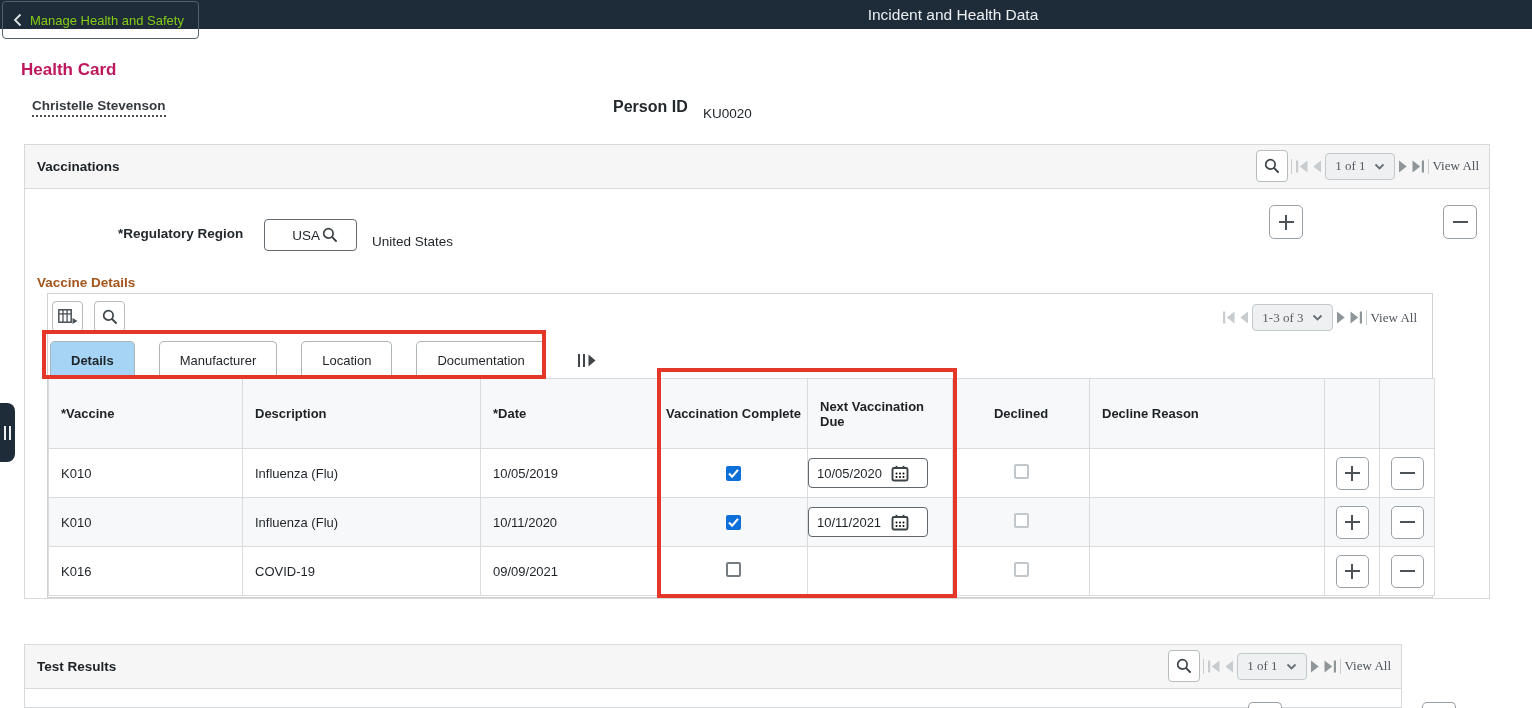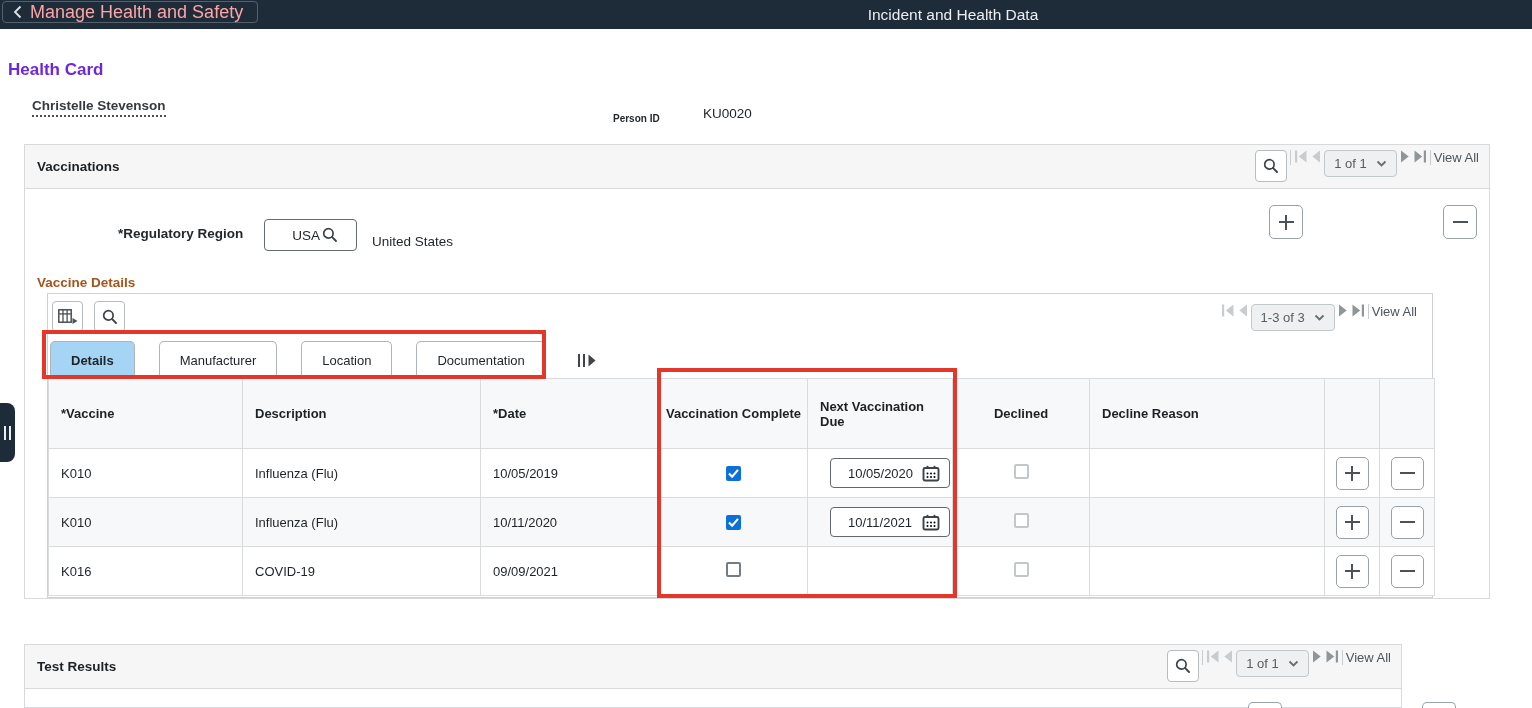--- a/index.html
+++ b/index.html
@@ -6,46 +6,46 @@
   html,body { width:1532px; height:708px; }
   body {
     position:relative; overflow:hidden; background:#fff;
     font-family:"Liberation Sans", sans-serif; color:#1e2328; font-size:13px;
   }
   .abs { position:absolute; }
 
   
   .topbar { left:0; top:0; width:1532px; height:29px; background:#1e2c39; }
   .back-btn {
-    position:absolute; left:2px; top:1px; height:22px; display:flex; align-items:center;
+    position:absolute; left:2px; top:1px; height:38px; display:flex; align-items:center;
     gap:8px; padding:0 14px 0 10px; border:1px solid #53616c; border-radius:4px;
-    color:#fca5a5; font-size:18px; cursor:pointer; background:transparent;
+    color:#84cc16; font-size:13px; cursor:pointer; background:transparent;
   }
   .topbar-title {
     position:absolute; left:953px; top:50%; transform:translate(-50%,-50%);
     color:#eceef0; font-size:15.5px; white-space:nowrap;
   }
 
   
-  .page-title { left:8px; top:60px; font-size:17px; font-weight:bold; color:#6d28d9;text-align:center; }
+  .page-title { left:21px; top:60px; font-size:17px; font-weight:bold; color:#be185d;text-align:center; }
   .person-name { left:32px; top:98px; font-size:13.5px; font-weight:bold; color:#343a3f;
     border-bottom:2px dotted #4a5055; padding-bottom:2px; cursor:pointer; }
-  .pid-label { left:613px; top:113px; font-size:10px; font-weight:bold; color:#23282c; }
+  .pid-label { left:613px; top:98px; font-size:16px; font-weight:bold; color:#23282c; }
   .pid-value { left:703px; top:106px; font-size:13.5px; }
 
   
   .section { border:1px solid #d7d9da; background:#fff; }
   .section-bar { position:relative; height:44px; background:#f6f6f7; border-bottom:1px solid #d8dadc; }
   .section-bar .bar-title { position:absolute; left:12px; top:14px; font-size:13.5px; font-weight:bold; color:#1c2125; }
 
   .vacc-section { left:24px; top:144px; width:1466px; height:455px; }
   .test-section { left:24px; top:644px; width:1378px; height:64px; }
 
   
-  .pager { position:absolute; display:flex; gap:3px; }
+  .pager { position:absolute; display:flex; align-items:center; gap:3px;font-family:Liberation Serif, serif; }
   .pager .sep { width:1px; height:15px; background:#c9cdd0; }
   .icon-btn {
     width:32px; height:32px; background:#fff; border:1px solid #b6bcc0; border-radius:4px;
     display:flex; align-items:center; justify-content:center; cursor:pointer;
   }
   .pgdrop {
     height:27px; padding:0 9px; background:#eef0f2; border:1px solid #c3c8cb; border-radius:4px;
     display:flex; align-items:center; gap:9px; font-size:13px; color:#565d63; cursor:pointer;
   }
   .view-all { font-size:13px; color:#4d545b; cursor:pointer; white-space:nowrap; }
@@ -94,21 +94,21 @@
   
   .cb { width:15px; height:15px; border:2px solid #757c82; border-radius:2px; background:#fff;
     display:inline-flex; align-items:center; justify-content:center; cursor:pointer; }
   .cb.checked { background:#0d6fd8; border-color:#0d6fd8; }
   .cb.dim { border-color:#c2c7cc; cursor:default; }
   .cb svg { display:none; }
   .cb.checked svg { display:block; }
 
   
   .datefield { display:flex; align-items:center; width:120px; height:30px; border:1.5px solid #60676d;
-    border-radius:4px; background:#fff; margin-left:22px;justify-content:center; }
+    border-radius:4px; background:#fff; margin-left:0; }
   .datefield input { border:none; outline:none; width:82px; padding-left:8px; font-size:13px;
     font-family:"Liberation Sans",sans-serif; color:#1e2328; background:transparent; }
   .datefield .cal { display:flex; cursor:pointer; }
 
   
   .red-box { border:4px solid #e4372a; background:transparent; pointer-events:none; z-index:50; }
   .red-tabs { left:42px; top:330px; width:504px; height:49px; }
   .red-cols { left:657px; top:368px; width:300px; height:230px; }
 
   

